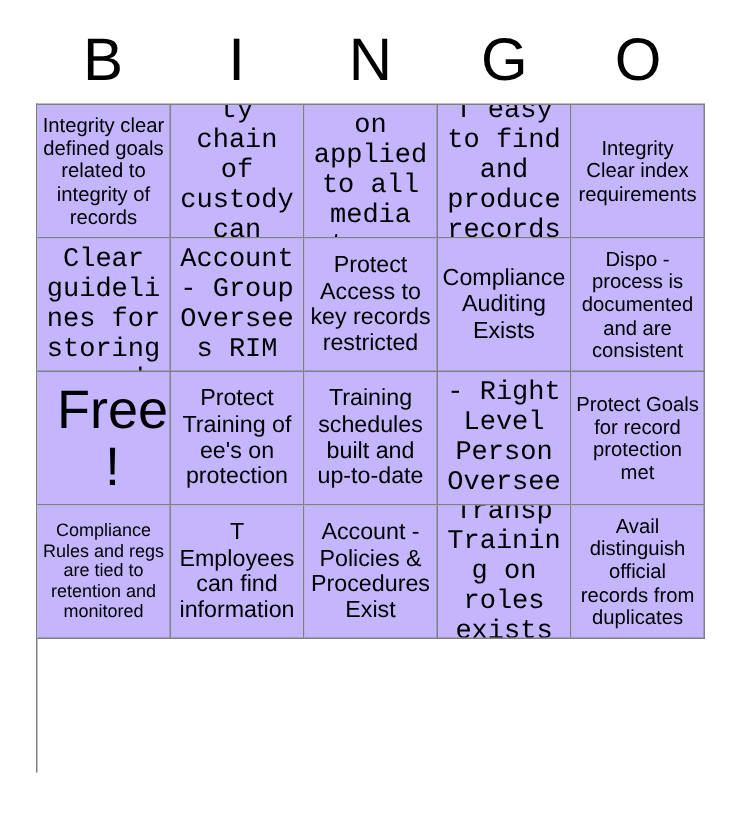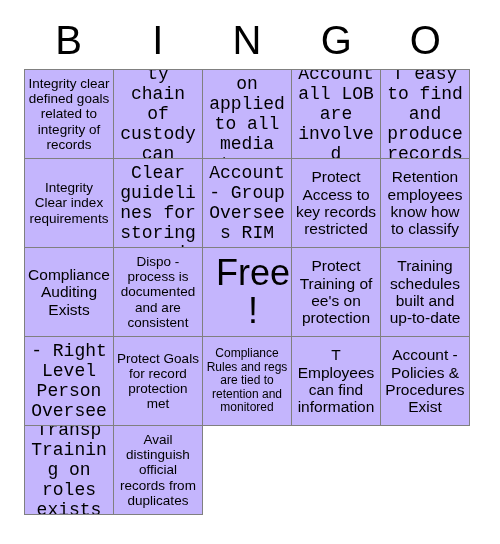--- a/index.html
+++ b/index.html
@@ -110,40 +110,34 @@
     <div class="bingo-cell">
         <span class="cell-text fs-sm">Integrity clear defined goals related to integrity of records</span>
       </div>
     <div class="bingo-cell">
         <span class="cell-text fs-lg">Integrity chain of custody can traced</span>
       </div>
     <div class="bingo-cell">
         <span class="cell-text fs-lg">Retention applied to all media types</span>
       </div>
     <div class="bingo-cell">
-        <span class="cell-text fs-lg">Account all LOB are involved</span>
-      </div>
-    <div class="bingo-cell">
         <span class="cell-text fs-lg">T easy to find and produce records</span>
       </div>
 
     <div class="bingo-cell">
         <span class="cell-text fs-sm">Integrity Clear index requirements</span>
       </div>
     <div class="bingo-cell">
         <span class="cell-text fs-lg">Avail Clear guidelines for storing records</span>
       </div>
     <div class="bingo-cell">
         <span class="cell-text fs-lg">Account - Group Oversees RIM</span>
       </div>
     <div class="bingo-cell">
         <span class="cell-text fs-md">Protect Access to key records restricted</span>
-      </div>
-    <div class="bingo-cell">
-        <span class="cell-text fs-md">Retention employees know how to classify</span>
       </div>
 
     <div class="bingo-cell">
         <span class="cell-text fs-md">Compliance Auditing Exists</span>
       </div>
     <div class="bingo-cell">
         <span class="cell-text fs-sm">Dispo - process is documented and are consistent</span>
       </div>
     <div class="bingo-cell free-cell">
         <span class="cell-text fs-xl">Free!</span>

